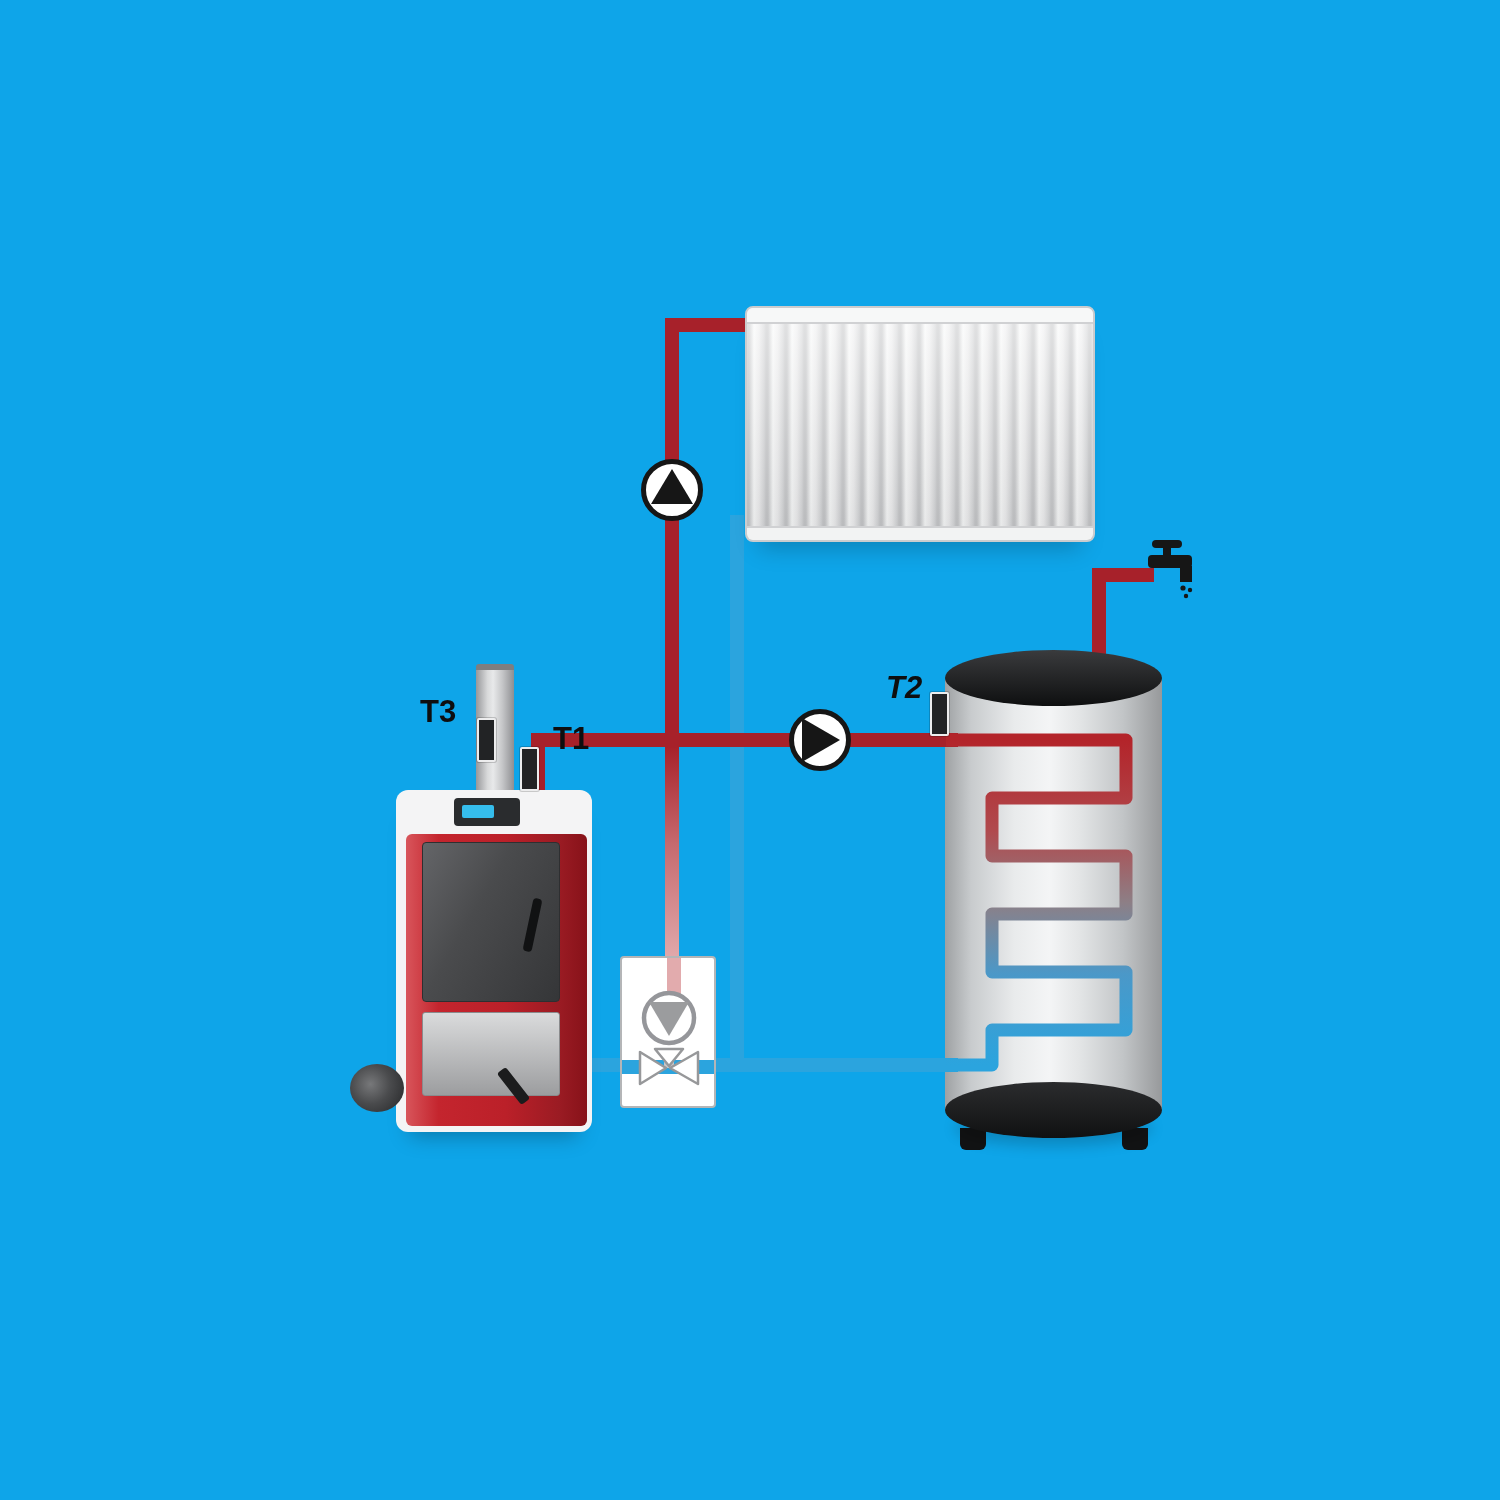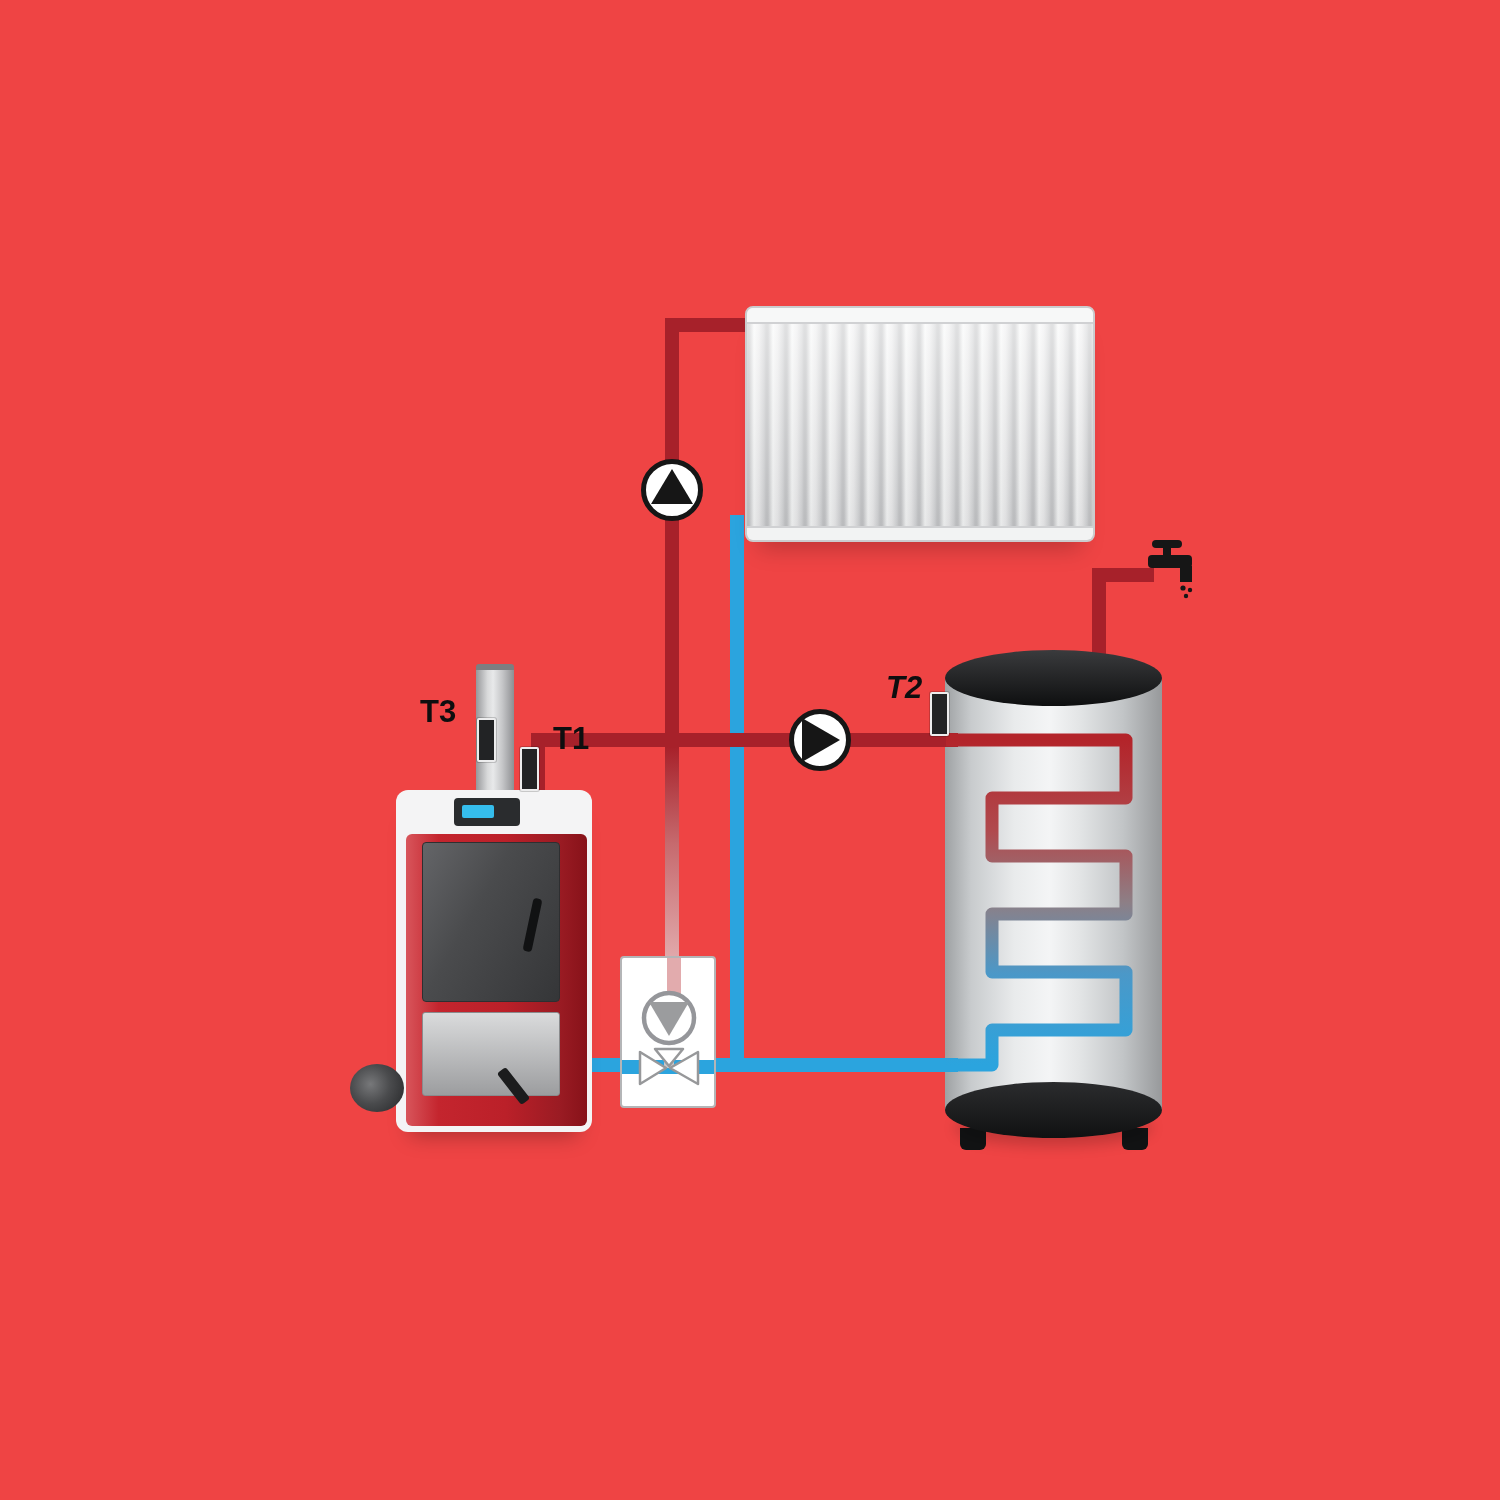--- a/index.html
+++ b/index.html
@@ -1,17 +1,17 @@
 <!DOCTYPE html>
 <html style="--hot-pipe: #a7212a; --hot-pipe-faded: #e2abad; --cold-pipe: #2ba4de; --boiler-red: #c0272e; --metal-dark: #303133; --tank-gray: #d9dbdd;"><head>
 <meta charset="utf-8">
 <style>
   html,body{margin:0;padding:0;background:#ffffff;}
   body{width:1500px;height:1500px;position:relative;font-family:"Liberation Sans",sans-serif;}
-  .stage{position:absolute;inset:0;background:#ef4444;overflow:hidden;}
+  .stage{position:absolute;inset:0;background:#0ea5e9;overflow:hidden;}
   
   .pipe{position:absolute;z-index:2;}
   .pipe-hot{background:var(--hot-pipe,#a7212a);}
   .pipe-cold{background:var(--cold-pipe,#2ba4de);}
   .pipe-hot-faded{background:linear-gradient(180deg,var(--hot-pipe,#a7212a) 0%,#c66a6e 45%,var(--hot-pipe-faded,#e2abad) 100%);}
   
   .radiator{position:absolute;left:745px;top:306px;width:346px;height:232px;z-index:4;
     border:2px solid #cbccce;border-radius:8px;
     background:
       linear-gradient(180deg,rgba(255,255,255,.55),rgba(120,122,124,.14)),

